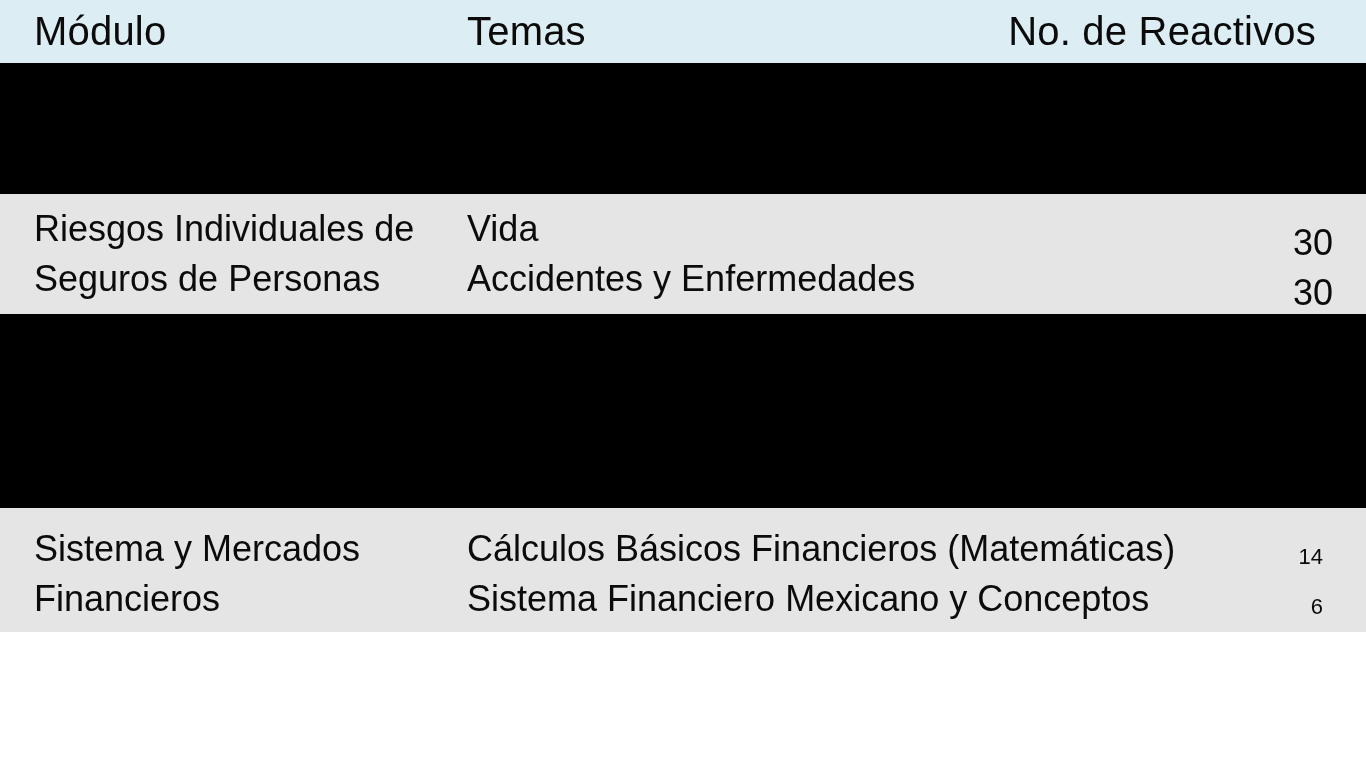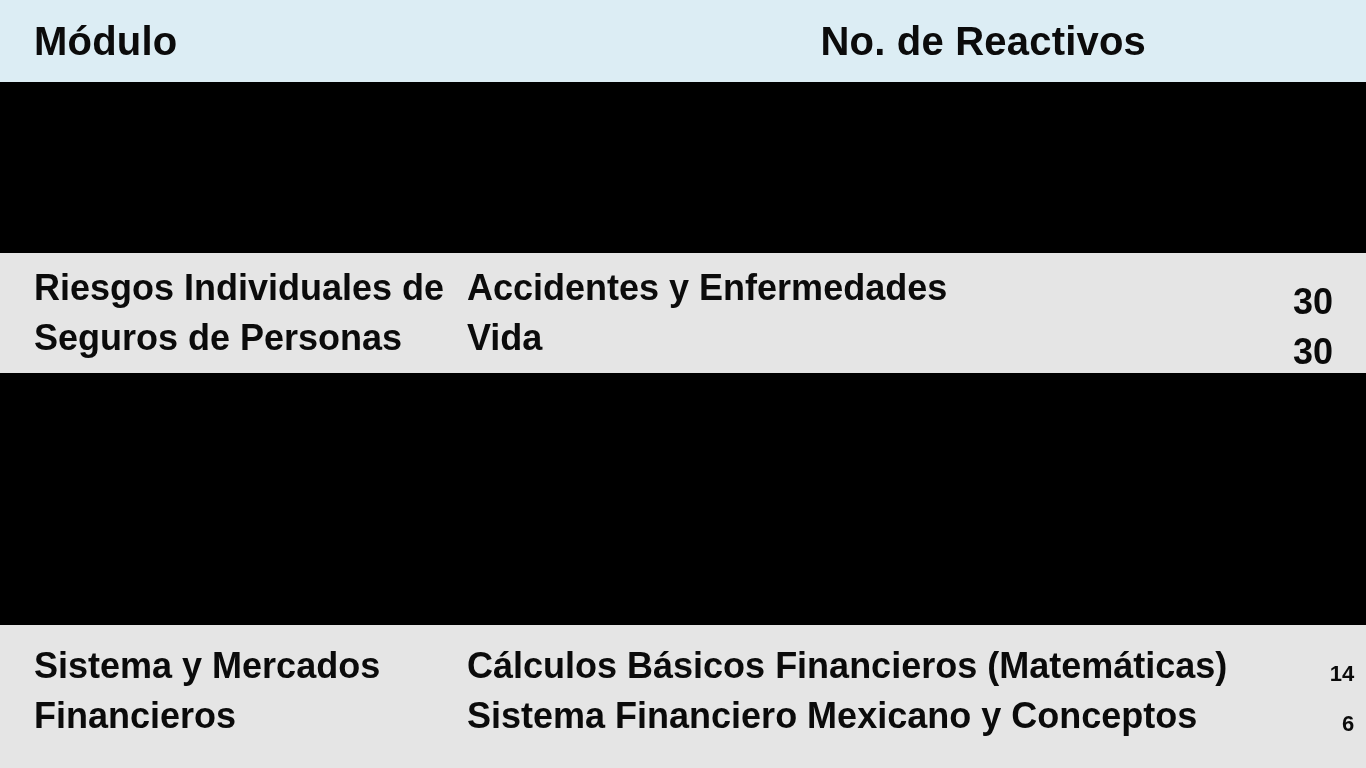--- a/index.html
+++ b/index.html
@@ -3,21 +3,21 @@
 <meta charset="utf-8">
 <style>
   * { margin: 0; padding: 0; box-sizing: border-box; }
   html, body {
     width: 1366px; height: 768px;
     overflow: hidden;
     background: #ffffff;
     font-family: "Liberation Sans", "DejaVu Sans", sans-serif;
     color: #0b0b0b;
   }
-  .table { width: 1366px; height: 768px; display: flex; flex-direction: column; font-weight: bold; }
+  .table { width: 1366px; height: 632px; display: flex; flex-direction: column; }
 
   .grid-row {
     display: grid;
     grid-template-columns: 467px 1fr 170px;
     width: 100%;
   }
 
   
   .header-row {
     height: 82px;
@@ -52,30 +52,31 @@
   .row-2 .counts { margin-top: 8px; padding-right: 43px; font-size: 22px; }
   .count { }
 </style>
 </head>
 <body>
 
 <div class="table">
 
   <div class="grid-row header-row">
     <div class="c1">Módulo</div>
+    <div class="c2">Temas</div>
     <div class="c3">No. de Reactivos</div>
   </div>
 
   <div class="redacted band-1"></div>
 
   <div class="grid-row data-row row-1">
     <div class="c1">Riesgos Individuales de Seguros de Personas</div>
     <div class="c2">
+      <div class="tema">Vida</div>
       <div class="tema">Accidentes y Enfermedades</div>
-      <div class="tema">Vida</div>
     </div>
     <div class="c3 counts">
       <div class="count">30</div>
       <div class="count">30</div>
     </div>
   </div>
 
   <div class="redacted band-2"></div>
 
   <div class="grid-row data-row row-2">

